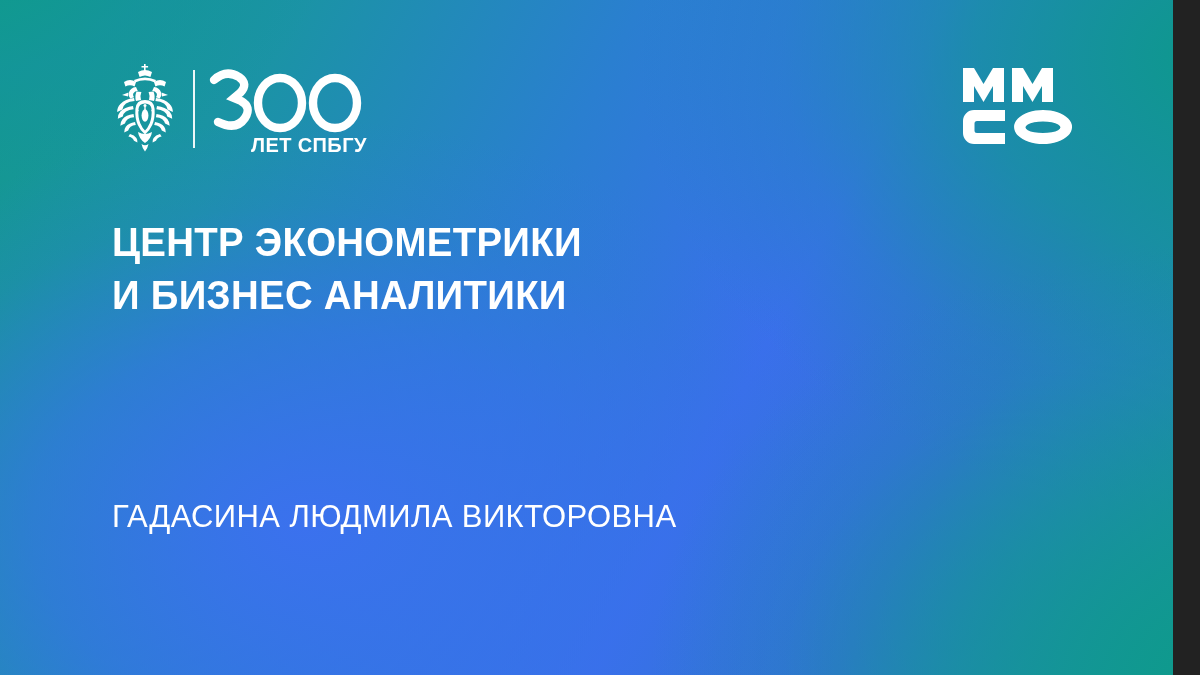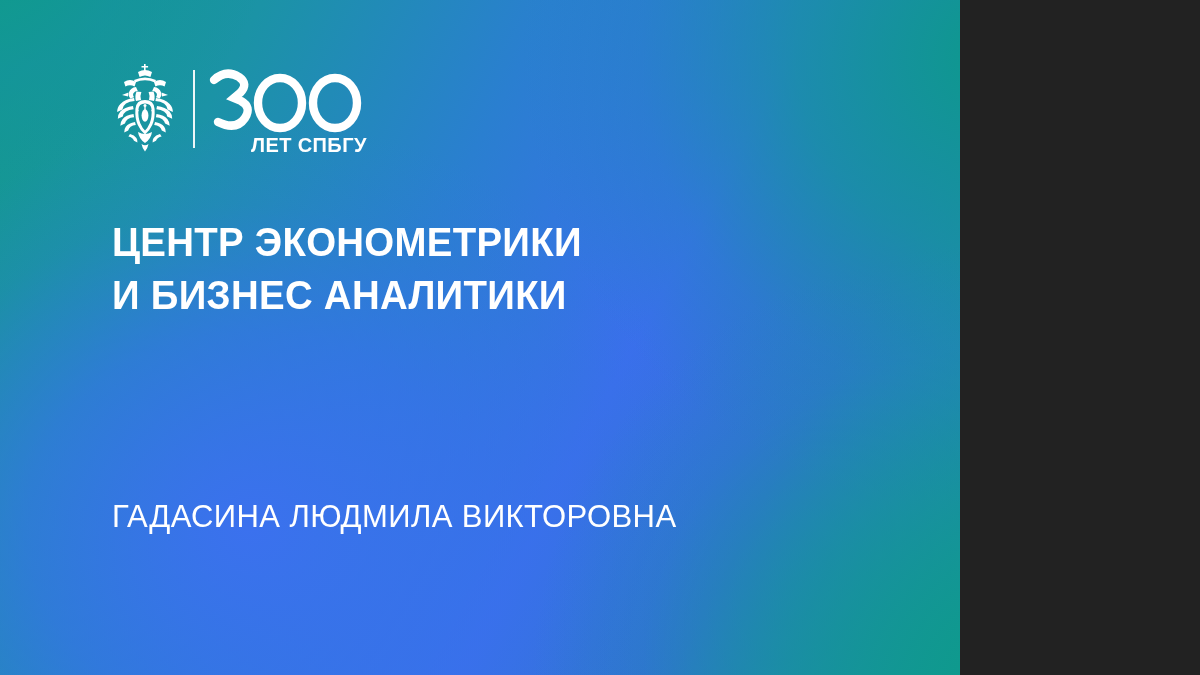--- a/index.html
+++ b/index.html
@@ -2,25 +2,26 @@
 <html><head>
 <meta charset="utf-8">
 <style>
   html, body {
     margin: 0;
     padding: 0;
     background: #222;
   }
   #slide {
     position: relative;
-    width: 960px;
+    width: 1152px;
     height: 675px;
     overflow: hidden;
     font-family: "Liberation Sans", sans-serif;
     background: #3a6fec;
+    padding-left: 21px;
   }
   
   .bg-base {
     position: absolute;
     inset: 0;
     background: linear-gradient(118deg,
         #12998c 0%,
         #1b93a6 20%,
         #2a7fd0 42%,
         #3a6fec 62%,

